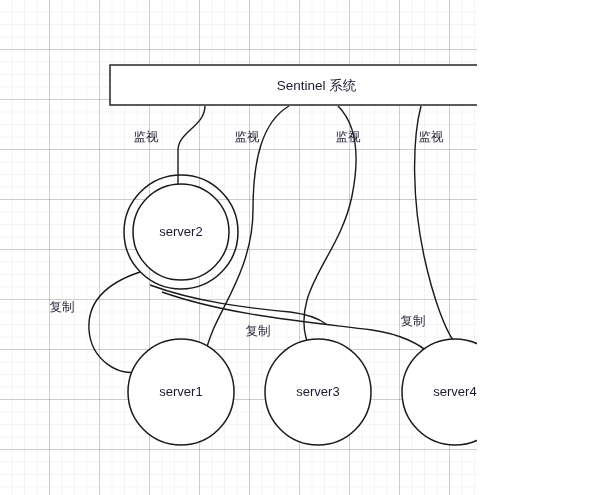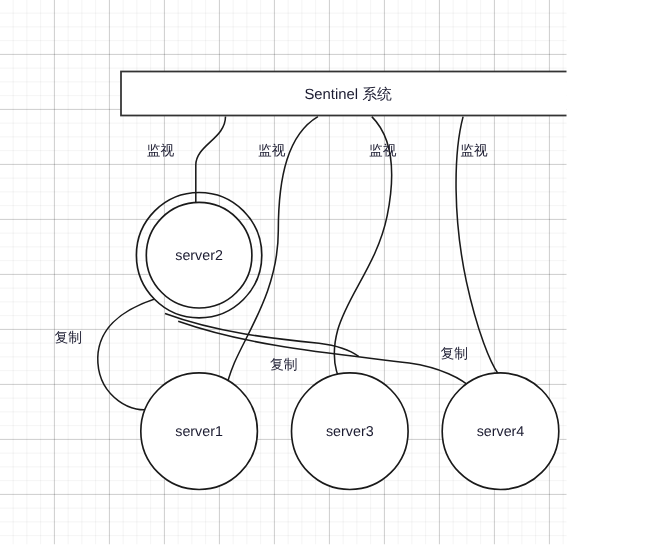--- a/index.html
+++ b/index.html
@@ -14,21 +14,20 @@
     overflow: hidden;
     background-color: #ffffff;
     background-image:
       linear-gradient(to right, rgba(0,0,0,0.16) 1px, transparent 1px),
       linear-gradient(to bottom, rgba(0,0,0,0.16) 1px, transparent 1px),
       linear-gradient(to right, rgba(0,0,0,0.045) 1px, transparent 1px),
       linear-gradient(to bottom, rgba(0,0,0,0.045) 1px, transparent 1px);
     background-size: 50px 50px, 50px 50px, 12.5px 12.5px, 12.5px 12.5px;
     background-position: -1px -1px, -1px -1px, -1px -1px, -1px -1px;
     font-family: "Liberation Sans", "DejaVu Sans", sans-serif;
-    padding-left: 38px;
   }
   #diagram {
     position: absolute;
     left: 0;
     top: 0;
     width: 602px;
     height: 495px;
   }
   .edge-path {
     fill: none;

